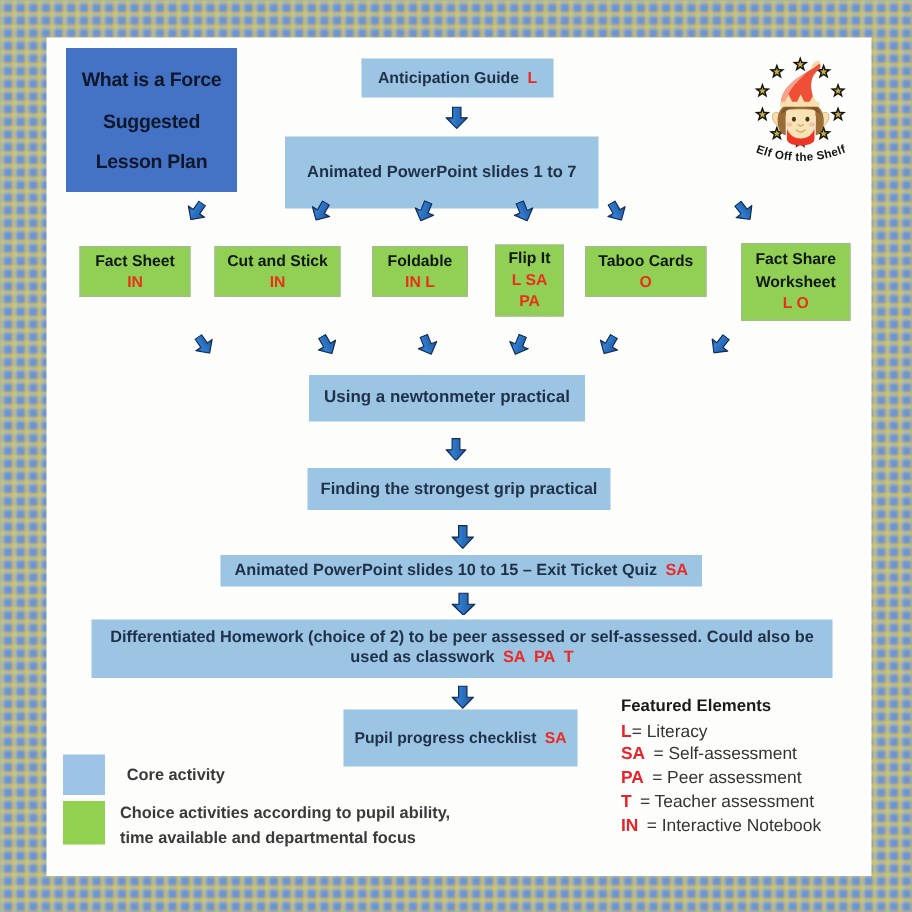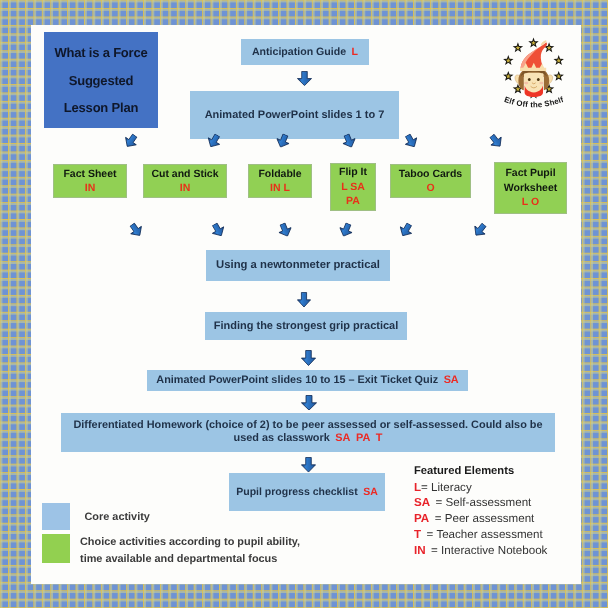--- a/index.html
+++ b/index.html
@@ -311,21 +311,21 @@
   <div class="box green" id="g3">
     <div>Flip It</div>
     <div class="redb">L SA</div>
     <div class="redb">PA</div>
   </div>
   <div class="box green" id="g4">
     <div>Taboo Cards</div>
     <div class="redb">O</div>
   </div>
   <div class="box green" id="g5">
-    <div>Fact Pupil</div>
+    <div>Fact Share</div>
     <div>Worksheet</div>
     <div class="redb">L O</div>
   </div>
 
   <div class="arrow fan" id="fb0">
       <svg viewBox="0 0 20 21" width="100%" height="100%" preserveAspectRatio="none">
         <defs>
           <linearGradient id="ag" x1="0" y1="0" x2="1" y2="0">
             <stop offset="0" stop-color="#16376f"></stop>
             <stop offset="0.30" stop-color="#3280d2"></stop>

